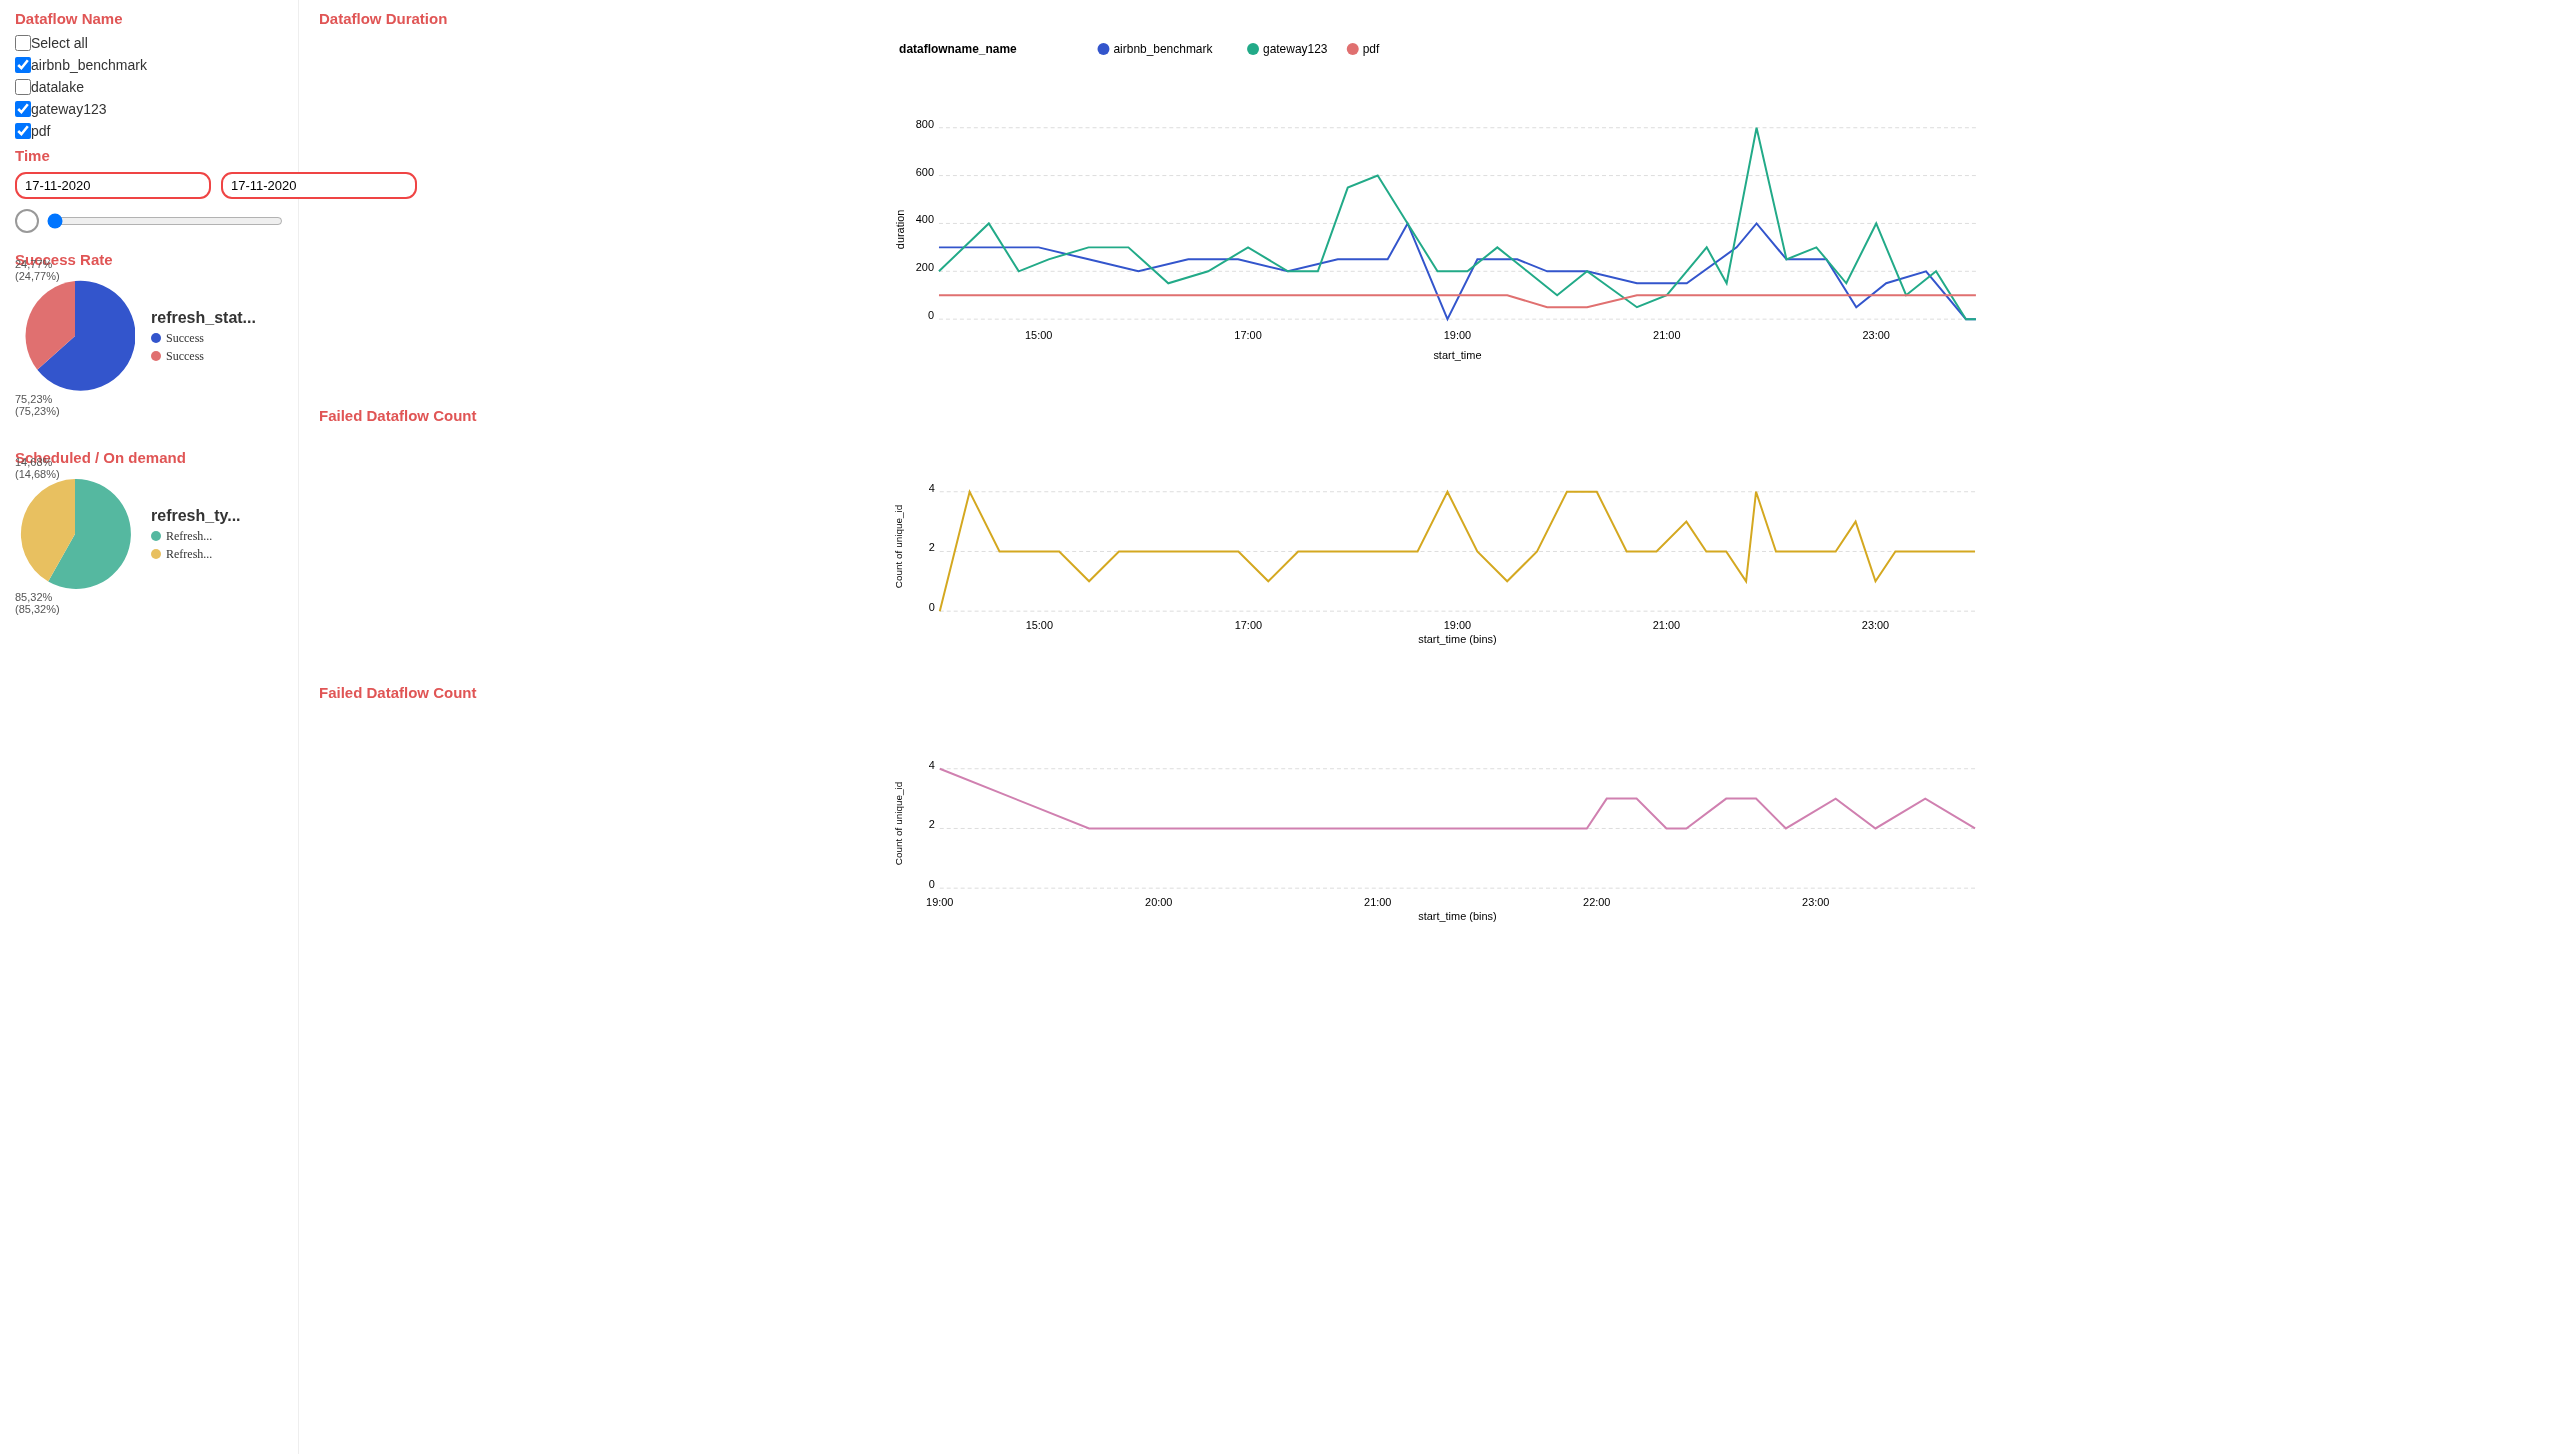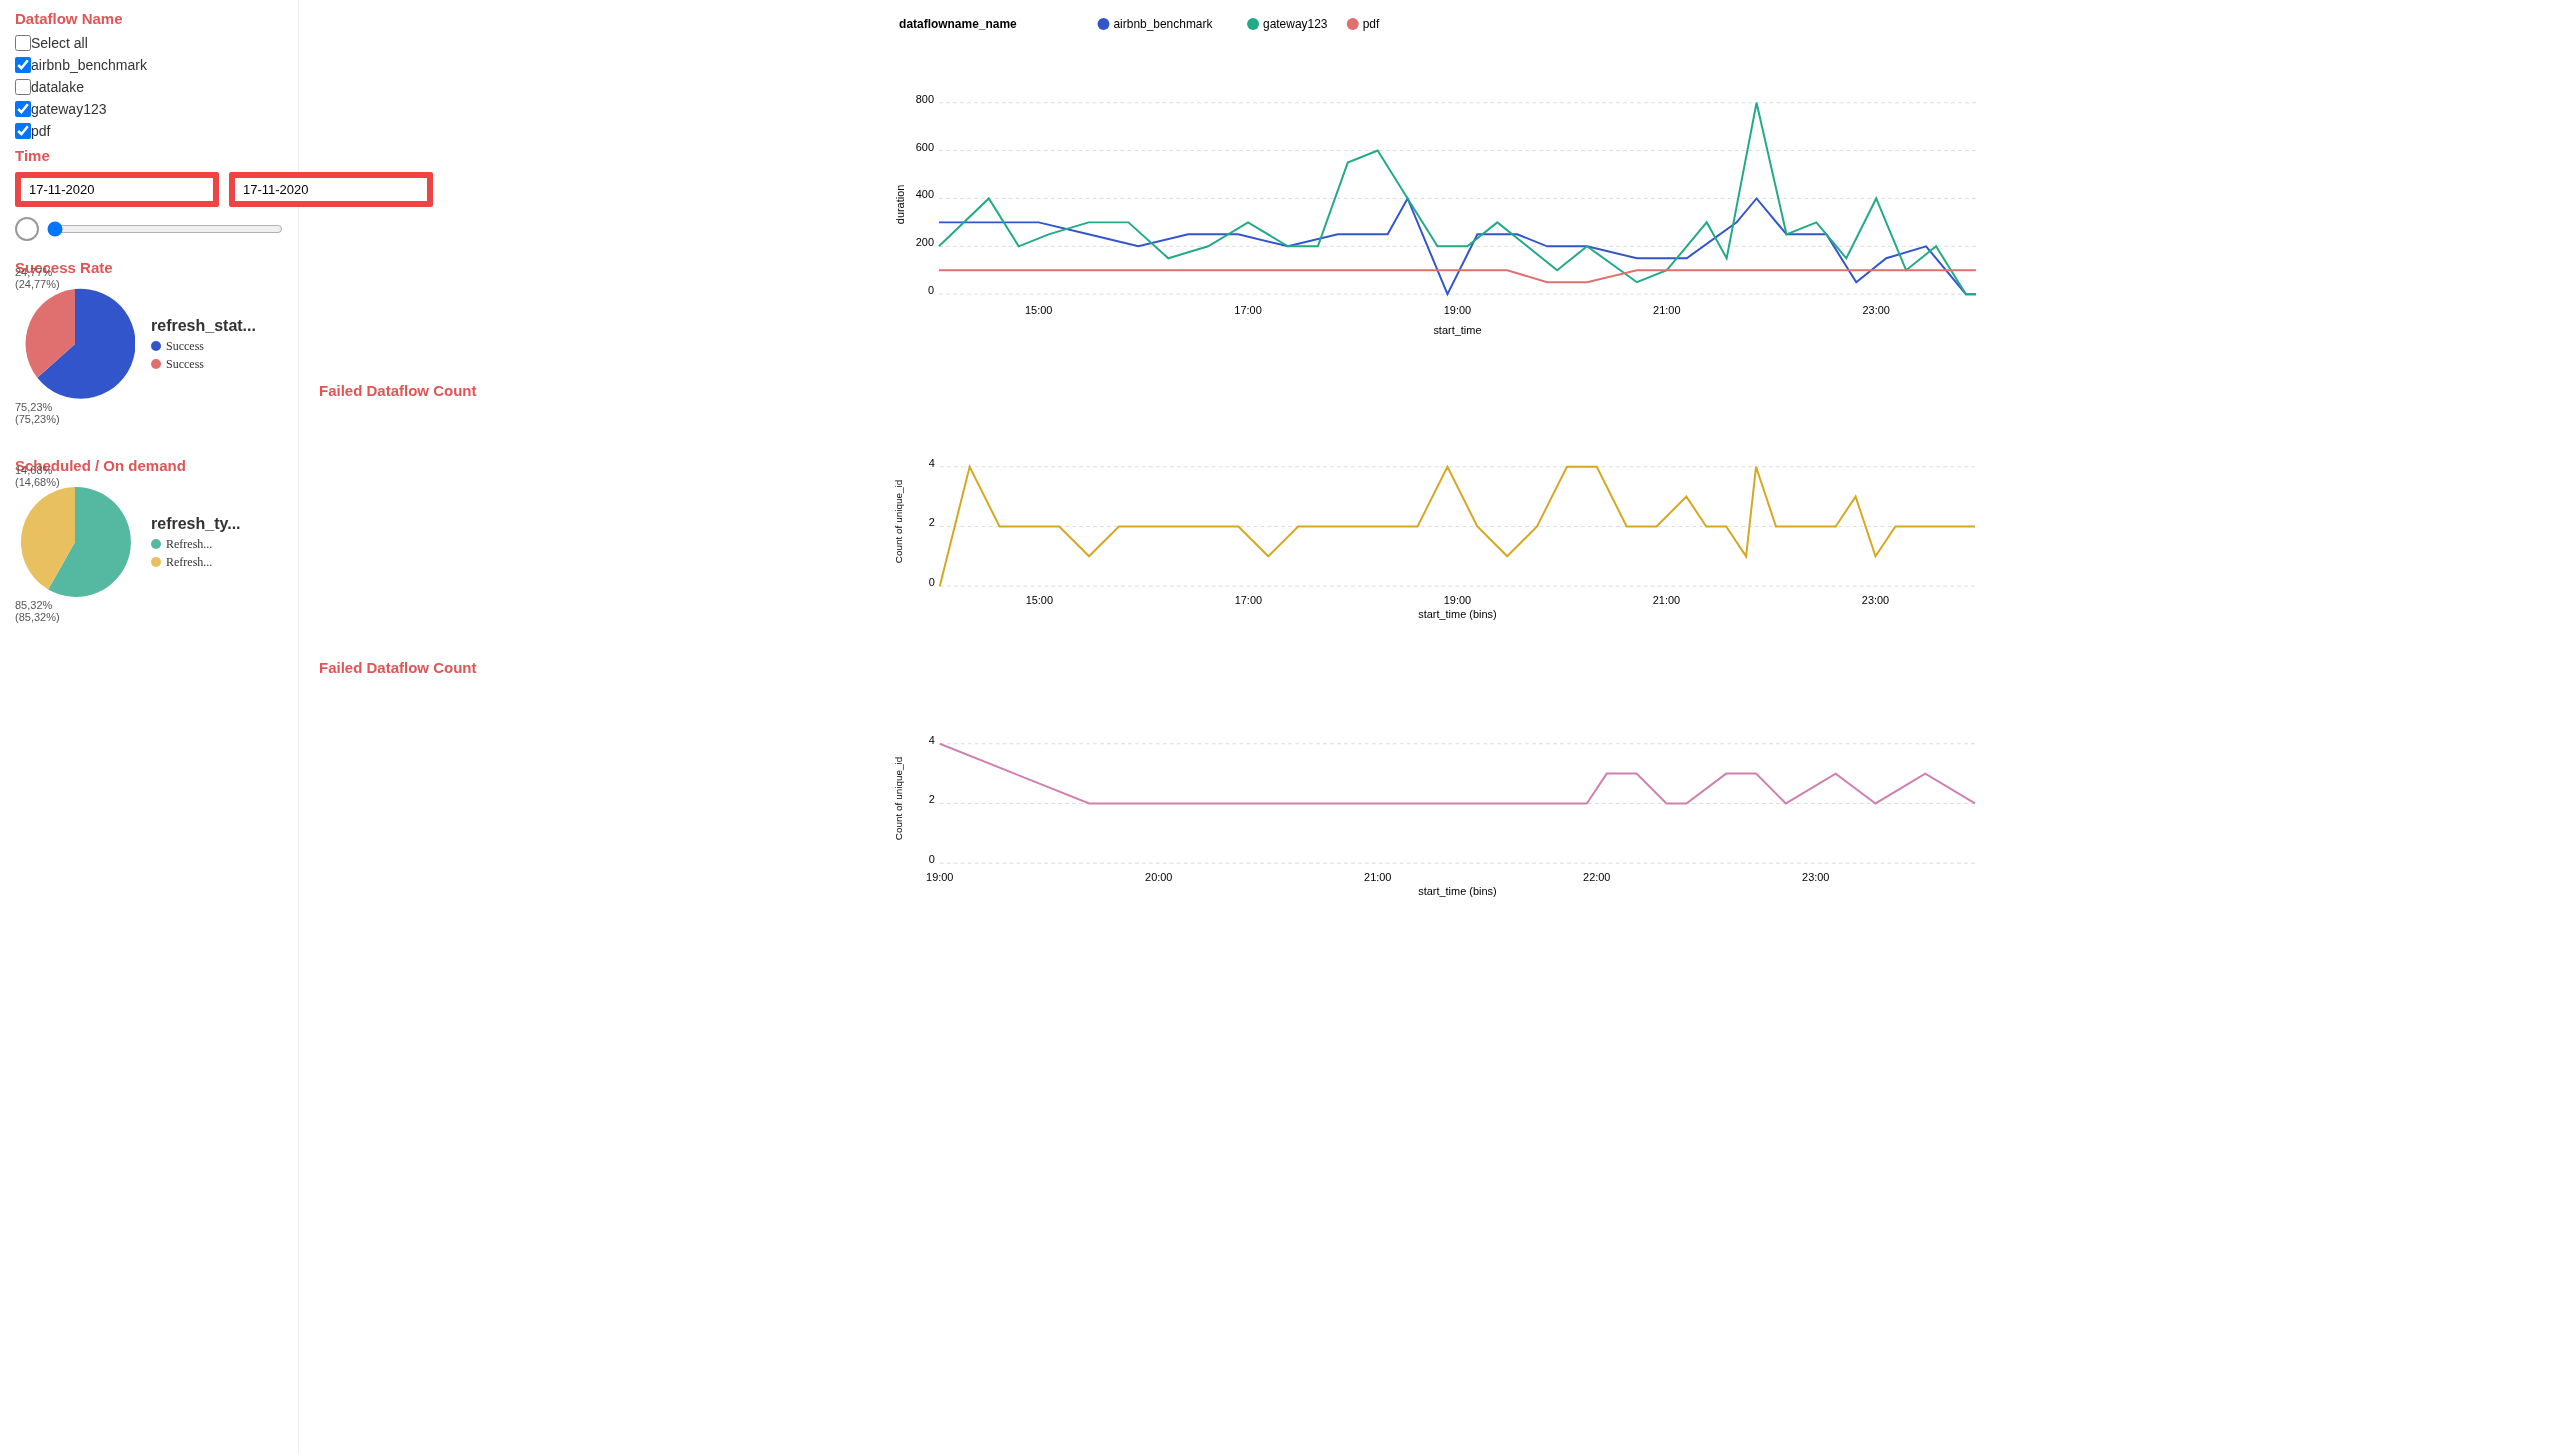--- a/index.html
+++ b/index.html
@@ -7,21 +7,21 @@
     .layout { display: flex; width: 100%; min-height: 100vh; }
     .sidebar { width: 299px; min-width: 299px; padding: 10px 15px; border-right: 1px solid #eee; }
     .main { flex: 1; padding: 10px 20px; }
 
     .section-title { color: #e05555; font-size: 15px; font-weight: 600; margin-bottom: 8px; }
     .checkbox-item { display: flex; align-items: center; gap: 0; margin-bottom: 6px; font-size: 14px; }
     .checkbox-item input[type=checkbox] { width: 16px; height: 16px; }
 
     .time-section { margin-top: 8px; margin-bottom: 18px; }
     .date-inputs { display: flex; gap: 10px; margin-bottom: 10px; }
-    .date-input { border: 6px solid #ef4444; padding: 4px 8px; font-size: 13px; border-radius: 2px; }
+    .date-input { border: 2px solid #ef4444; padding: 4px 8px; font-size: 13px; border-radius: 11px; }
     .slider-container { display: flex; align-items: center; gap: 8px; }
     .slider { width: 239px; }
     .slider-circle { width: 24px; height: 24px; border-radius: 50%; border: 2px solid #999; background: #fff; flex-shrink: 0; }
 
     .success-rate-section, .scheduled-section { margin-top: 10px; }
     .pie-wrapper { display: flex; align-items: center; gap: 16px; margin-top: 8px; }
     .pie-label-block { font-size: 12px; }
     .pie-label-block .legend-item { display: flex; align-items: center; gap: 5px; margin-bottom: 3px; font-family: Liberation Serif, serif; }
     .pie-label-block .dot { width: 10px; height: 10px; border-radius: 50%; display: inline-block; }
     .pie-label-block .legend-title { font-weight: bold; font-size: 16px; margin-bottom: 4px; }
@@ -124,20 +124,21 @@
             <span>Refresh...</span>
           </div>
         </div>
       </div>
     </div>
   </div>
 
   <div class="main">
 
     <div class="chart-section">
+      <div class="chart-title">Dataflow Duration</div>
       <svg width="100%" height="339" viewBox="0 0 1100 340">
 
         <text x="10" y="18" font-size="12" font-weight="bold">dataflowname_name</text>
         <circle cx="215" cy="14" r="6" fill="#3355cc"></circle>
         <text x="225" y="18" font-size="12">airbnb_benchmark</text>
         <circle cx="365" cy="14" r="6" fill="#22aa88"></circle>
         <text x="375" y="18" font-size="12">gateway123</text>
         <circle cx="465" cy="14" r="6" fill="#e07070"></circle>
         <text x="475" y="18" font-size="12">pdf</text>
 

